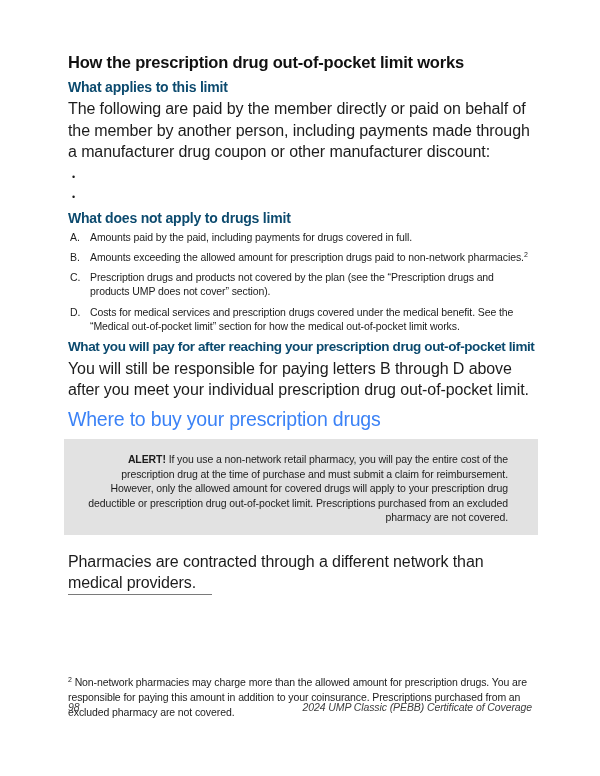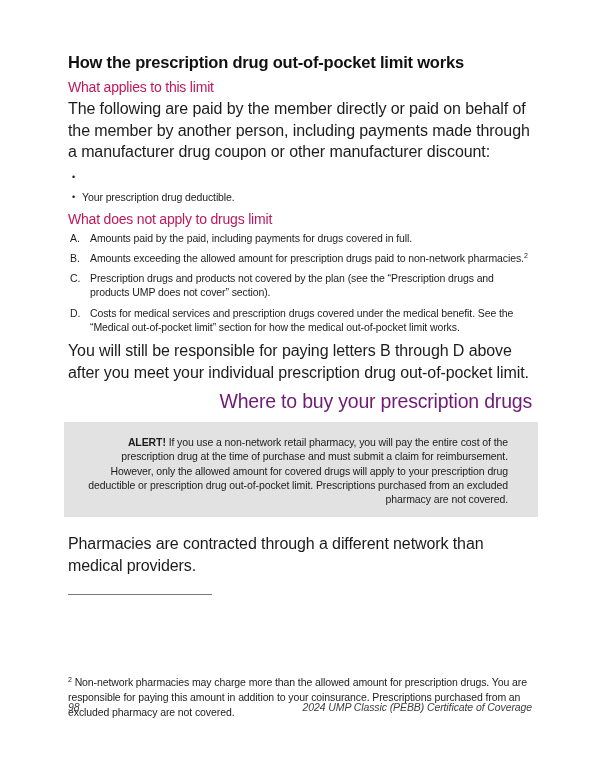--- a/index.html
+++ b/index.html
@@ -17,39 +17,38 @@
   .h1 {
     font-size: 16.5px;
     font-weight: 700;
     color: #111111;
     line-height: 1.2;
     margin: 0 0 6px 0;
     letter-spacing: -0.2px;
   }
   .h2 {
     font-size: 14px;
-    font-weight: 400;
-    color: #be185d;
+    font-weight: 700;
+    color: #0c4a6e;
     line-height: 1.25;
     margin: 3px 0 2px 0;
     letter-spacing: -0.2px;
   }
   .h2.tight {
     font-size: 13.5px;
     letter-spacing: -0.4px;
     white-space: nowrap;
   }
   .h1-section {
     font-size: 19.5px;
     font-weight: 400;
-    color: #701a75;
+    color: #3b82f6;
     line-height: 1.15;
     margin: 7px 0 9px 0;
     letter-spacing: -0.2px;
-    text-align: right;
   }
   .body-text {
     font-size: 16px;
     line-height: 1.35;
     letter-spacing: -0.1px;
     margin: 0 0 7px 0;
   }
   .bullet-row {
     display: flex;
     font-size: 10.5px;
@@ -135,21 +134,20 @@
   <div class="h1">How the prescription drug out-of-pocket limit works</div>
 
   <div class="h2">What applies to this limit</div>
   <p class="body-text">The following are paid by the member directly or paid on behalf of the member by another person, including payments made through a manufacturer drug coupon or other manufacturer discount:</p>
 
   <div class="bullet-row">
     <span class="glyph">•</span>
   </div>
   <div class="bullet-row">
     <span class="glyph">•</span>
-    <span>Your prescription drug deductible.</span>
   </div>
 
   <div class="h2">What does not apply to drugs limit</div>
 
   <div class="letter-row">
     <span class="letter">A.</span>
     <span class="li-text">Amounts paid by the paid, including payments for drugs covered in full.</span>
   </div>
   <div class="letter-row">
     <span class="letter">B.</span>
@@ -157,20 +155,21 @@
   </div>
   <div class="letter-row">
     <span class="letter">C.</span>
     <span class="li-text">Prescription drugs and products not covered by the plan (see the “Prescription drugs and products UMP does not cover” section).</span>
   </div>
   <div class="letter-row">
     <span class="letter">D.</span>
     <span class="li-text">Costs for medical services and prescription drugs covered under the medical benefit. See the “Medical out-of-pocket limit” section for how the medical out-of-pocket limit works.</span>
   </div>
 
+  <div class="h2 tight">What you will pay for after reaching your prescription drug out-of-pocket limit</div>
   <p class="body-text">You will still be responsible for paying letters B through D above after you meet your individual prescription drug out-of-pocket limit.</p>
 
   <div class="h1-section">Where to buy your prescription drugs</div>
 
   <div class="alert-box">
     <p><strong>ALERT!</strong> <span>If you use a non-network retail pharmacy, you will pay the entire cost of the prescription drug at the time of purchase and must submit a claim for reimbursement. However, only the allowed amount for covered drugs will apply to your prescription drug deductible or prescription drug out-of-pocket limit. Prescriptions purchased from an excluded pharmacy are not covered.</span></p>
   </div>
 
   <p class="body-text pharmacies-note">Pharmacies are contracted through a different network than medical providers.</p>
 

